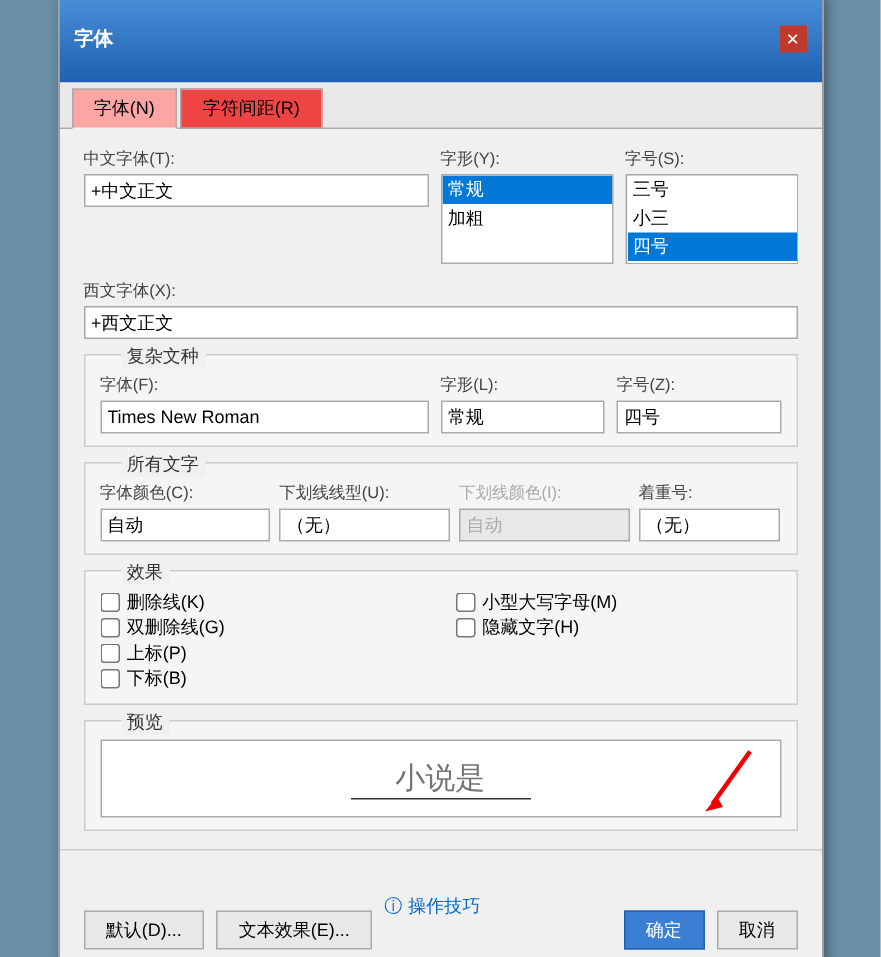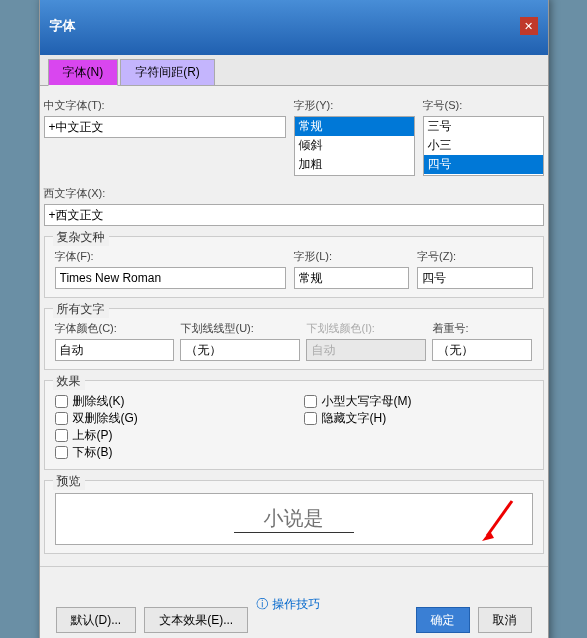--- a/index.html
+++ b/index.html
@@ -51,31 +51,31 @@
       background: #e8e8e8;
       padding-top: 4px;
       padding-left: 8px;
       gap: 2px;
     }
     .tab {
       padding: 4px 14px;
       cursor: pointer;
       border: 1px solid #aaa;
       border-bottom: none;
-      background: #c4b5fd;
+      background: #ef4444;
       font-size: 12px;
     }
     .tab.active {
-      background: #d946ef;
+      background: #fca5a5;
       border-bottom: 1px solid #f0f0f0;
       z-index: 1;
       margin-bottom: -1px;
     }
     .dialog-body {
-      padding: 12px 4px;
+      padding: 12px 16px;
       flex: 1;
       display: flex;
       flex-direction: column;
       gap: 10px;
     }
     .row-3col {
       display: grid;
       grid-template-columns: 2fr 1fr 1fr;
       gap: 8px;
     }
@@ -118,21 +118,21 @@
     }
     .section-group {
       border: 1px solid #ccc;
       padding: 8px 10px 8px 10px;
       position: relative;
       background: #f5f5f5;
     }
     .section-group-title {
       position: absolute;
       top: -8px;
-      left: 8px;
+      left: 24px;
       background: #f0f0f0;
       padding: 0 4px;
       font-size: 12px;
       color: #333;
     }
     .row-4col {
       display: grid;
       grid-template-columns: 1.2fr 1.2fr 1.2fr 1fr;
       gap: 6px;
       align-items: end;
@@ -229,21 +229,20 @@
         <div class="combo-wrap">
           <select>
             <option>+中文正文</option>
           </select>
         </div>
       </div>
       <div>
         <div class="col-label">字形(Y):</div>
         <div class="listbox">
           <div class="listbox-item selected">常规</div>
-          <div class="listbox-item">倾斜</div>
           <div class="listbox-item">加粗</div>
         </div>
       </div>
       <div>
         <div class="col-label">字号(S):</div>
         <div class="listbox">
           <div class="listbox-item">三号</div>
           <div class="listbox-item">小三</div>
           <div class="listbox-item selected">四号</div>
           <div class="listbox-item">小四</div>

